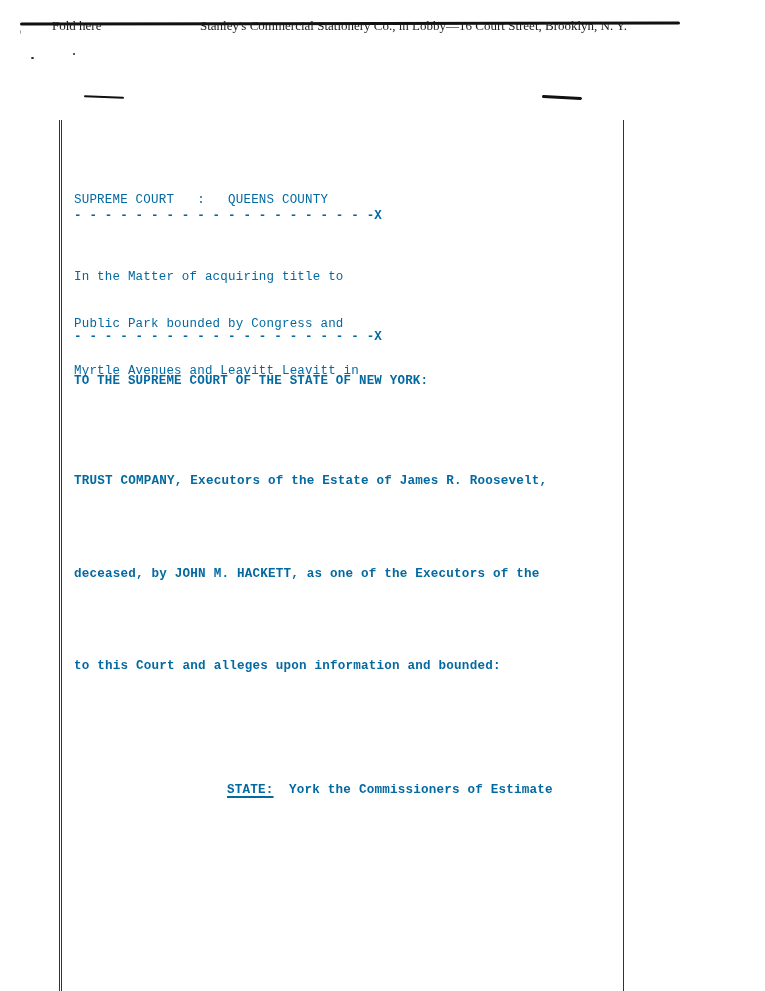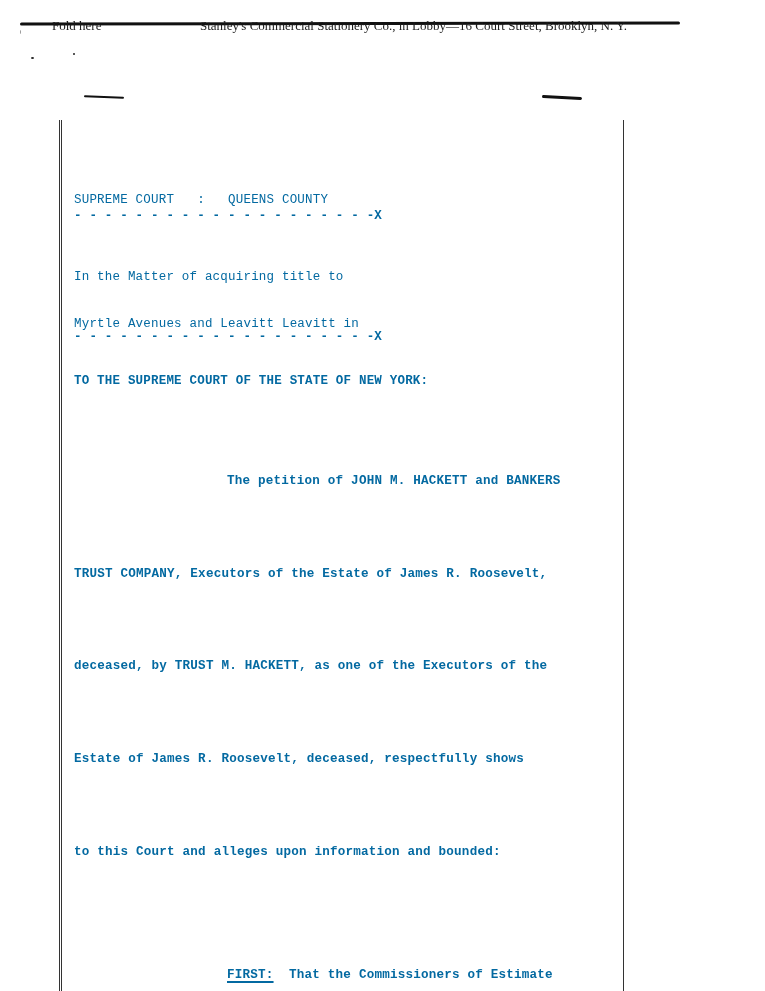--- a/index.html
+++ b/index.html
@@ -163,35 +163,34 @@
 <div class="tick-right"></div>
 
 <div class="margin-left"></div>
 <div class="margin-right"></div>
 
 <div class="typed caption-title">SUPREME COURT   :   QUEENS COUNTY</div>
 <div class="typed dashes" style="top:209px;">- - - - - - - - - - - - - - - - - - - -X</div>
 
 <div class="typed caption matter">
   <div>In the Matter of acquiring title to</div>
+  <div>Public Park bounded by Congress and</div>
   <div>Myrtle Avenues and Leavitt Leavitt in</div>
 </div>
 
 <div class="typed dashes" style="top:330px;">- - - - - - - - - - - - - - - - - - - -X</div>
 
 <div class="typed salutation">TO THE SUPREME COURT OF THE STATE OF NEW YORK:</div>
 
 <div class="typed body-text">
-  <span class="body-line"><span class="indent"></span><span>The petition of JOHN M. HACKETT and BANKERS</span></span>
   <span class="body-line">TRUST COMPANY, Executors of the Estate of James R. Roosevelt,</span>
-  <span class="body-line">deceased, by TRUST M. HACKETT, as one of the Executors of the</span>
-  <span class="body-line">Estate of James R. Roosevelt, deceased, respectfully shows</span>
+  <span class="body-line">deceased, by JOHN M. HACKETT, as one of the Executors of the</span>
   <span class="body-line">to this Court and alleges upon information and bounded:</span>
 
-  <span class="body-line"><span class="indent"></span><span class="para-label">FIRST:</span><span>  That the Commissioners of Estimate</span></span>
+  <span class="body-line"><span class="indent"></span><span class="para-label">STATE:</span><span>  York the Commissioners of Estimate</span></span>
   
   
   
 
   
   
   
   
 
   

